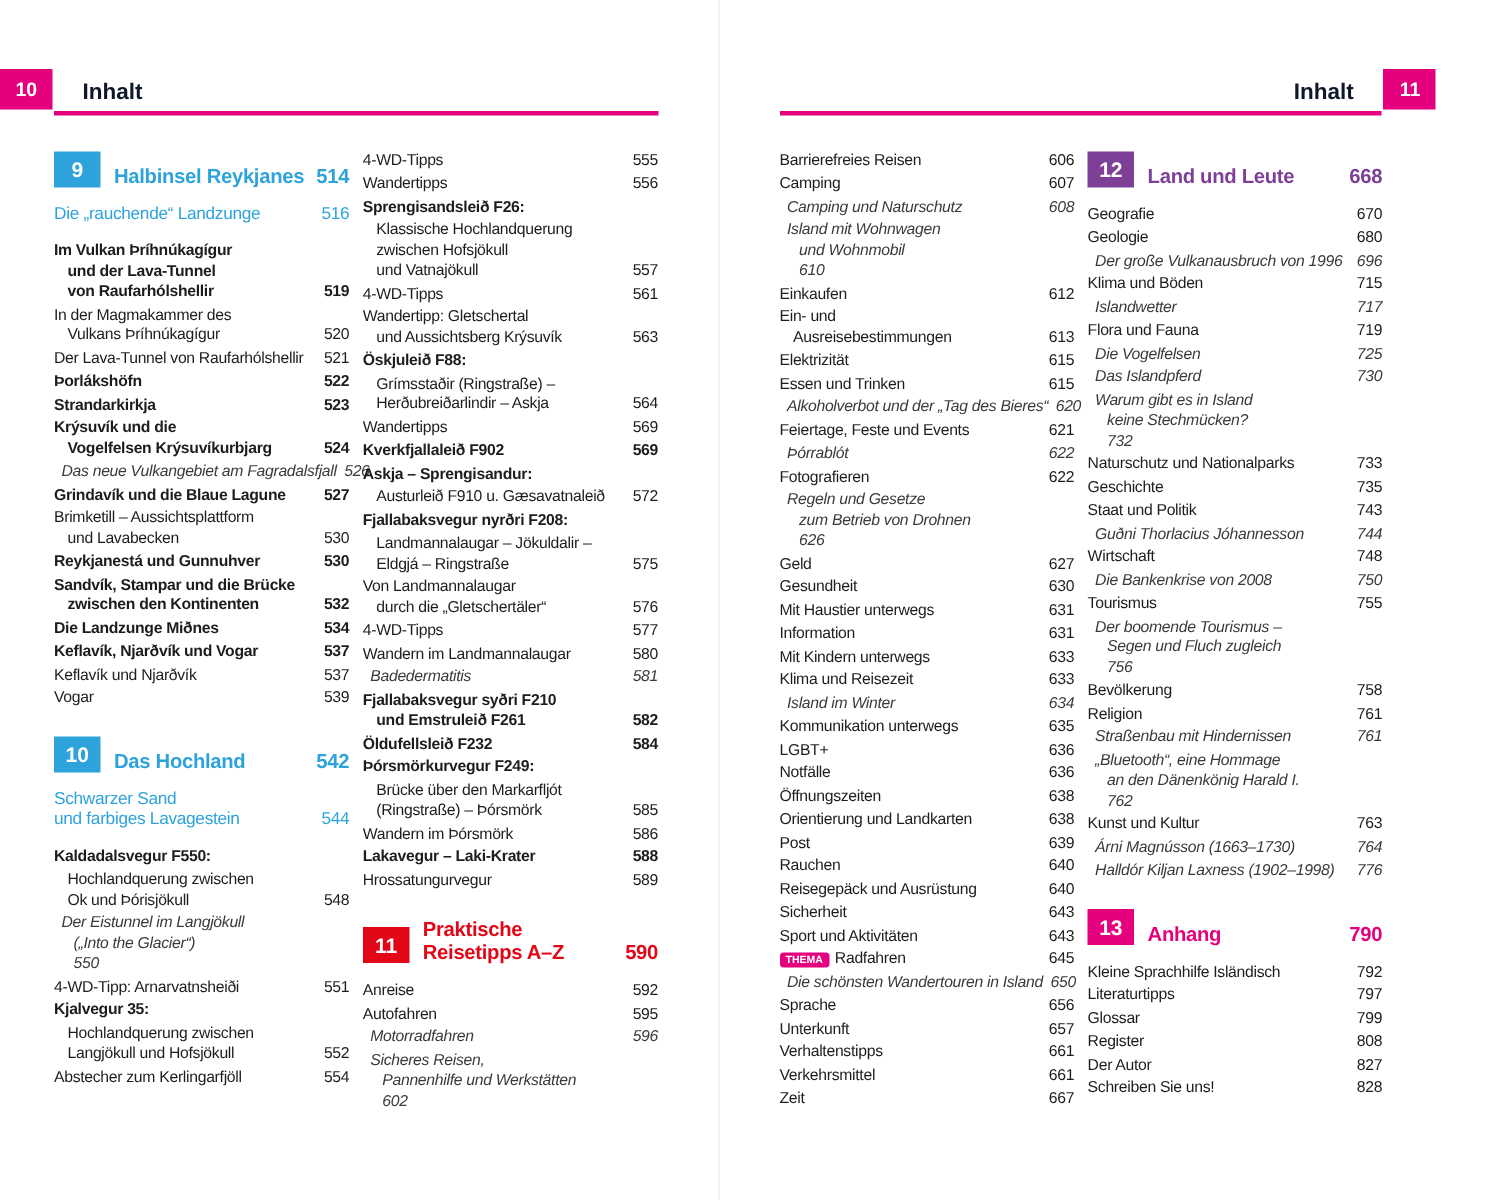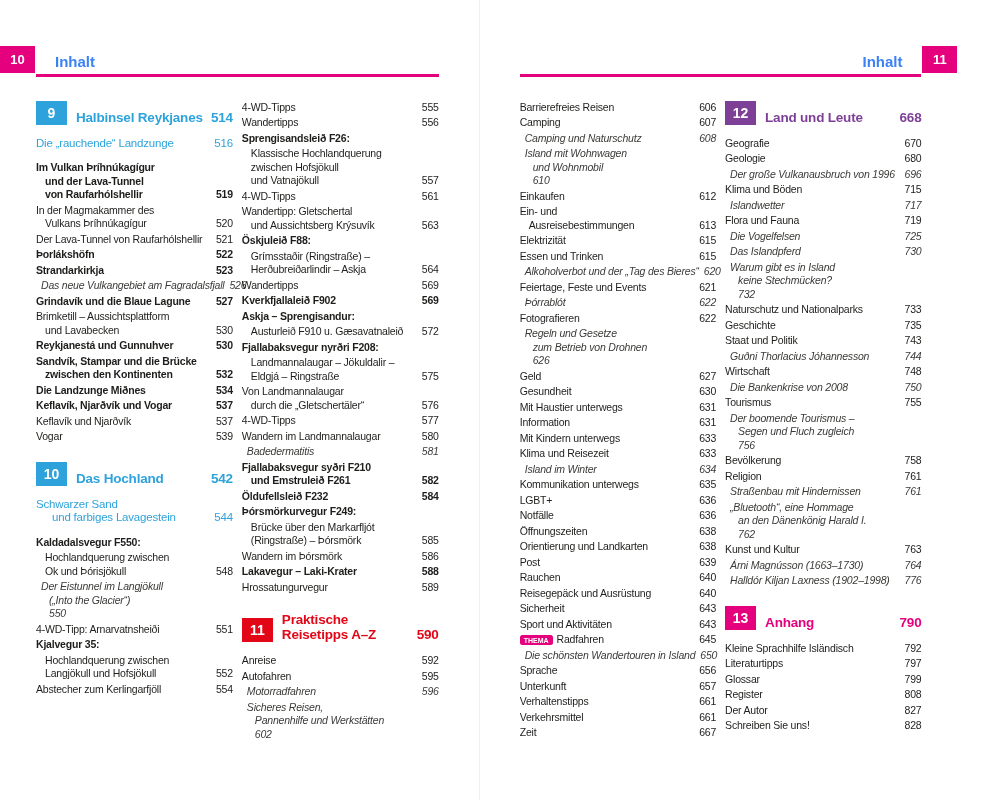--- a/index.html
+++ b/index.html
@@ -16,21 +16,21 @@
 
   
   .hdr { position:relative; height:27px; }
   .pgbox {
     position:absolute; top:0; width:35px; height:27px;
     background:var(--pink); color:#fff; font-weight:bold; font-size:13px;
     display:flex; align-items:center; justify-content:center;
   }
   .left .pgbox { left:0; }
   .right .pgbox { right:0; }
-  .hdr-title { position:absolute; bottom:3px; font-weight:bold; font-size:15px; color:#3b82f6; }
+  .hdr-title { position:absolute; bottom:3px; font-weight:bold; font-size:15px; color:#0f172a; }
   .left .hdr-title { left:55px; }
   .right .hdr-title { right:55px; }
   .rule { height:2.5px; background:var(--pink); margin-top:1px; }
   .left .rule { margin-left:36px; margin-right:40px; }
   .right .rule { margin-left:40px; margin-right:36px; }
 
   
   .cols { display:flex; gap:9px; margin-top:24px; }
   .left .cols { padding:0 40px 0 36px; }
   .right .cols { padding:0 36px 0 40px; }
@@ -41,21 +41,21 @@
   .line { display:flex; }
   .lab { flex:1 1 auto; padding-right:5px; white-space:nowrap; }
   .pg { white-space:nowrap; flex-shrink:0; }
   .e-b { font-weight:bold; }
   .e-i { font-style:italic; color:#3a3a38; }
   .e-i .line { padding-left:5px; }
   .e-i .cont { padding-left:13px;flex-direction:column; }
   .cont { padding-left:9px; }
   .e-ni .line { padding-left:9px; }
   .e-sub { color:var(--blue); font-weight:normal; font-size:11.5px; margin:11px 0 11px; }
-  .e-sub .cont { padding-left:0;margin-left:16px; }
+  .e-sub .cont { padding-left:0; }
 
   
   .chapter { display:flex; gap:9px; margin:18px 0 12px; align-items:flex-end; }
   .col > .chapter:first-child { margin-top:0; }
   .chbox {
     width:31px; height:24px; flex:0 0 31px;
     color:#fff; font-weight:bold; font-size:14px;
     display:flex; align-items:center; justify-content:center;
   }
   .chtext { flex:1; min-width:0; font-weight:bold; font-size:13.5px; line-height:15px; letter-spacing:-0.2px; }
@@ -132,20 +132,29 @@
               <span class="lab">Þorlákshöfn</span>
               <span class="pg">522</span>
             </div>
           </div>
           <div class="entry e-b">
             <div class="line">
               <span class="lab">Strandarkirkja</span>
               <span class="pg">523</span>
             </div>
           </div>
+          <div class="entry e-b">
+            <div class="line">
+              <span class="lab">Krýsuvík und die</span>
+            </div>
+            <div class="line cont">
+              <span class="lab">Vogelfelsen Krýsuvíkurbjarg</span>
+              <span class="pg">524</span>
+            </div>
+          </div>
           <div class="entry e-i">
             <div class="line">
               <span class="lab">Das neue Vulkangebiet am Fagradalsfjall</span>
               <span class="pg">526</span>
             </div>
           </div>
           <div class="entry e-b">
             <div class="line">
               <span class="lab">Grindavík und die Blaue Lagune</span>
               <span class="pg">527</span>

